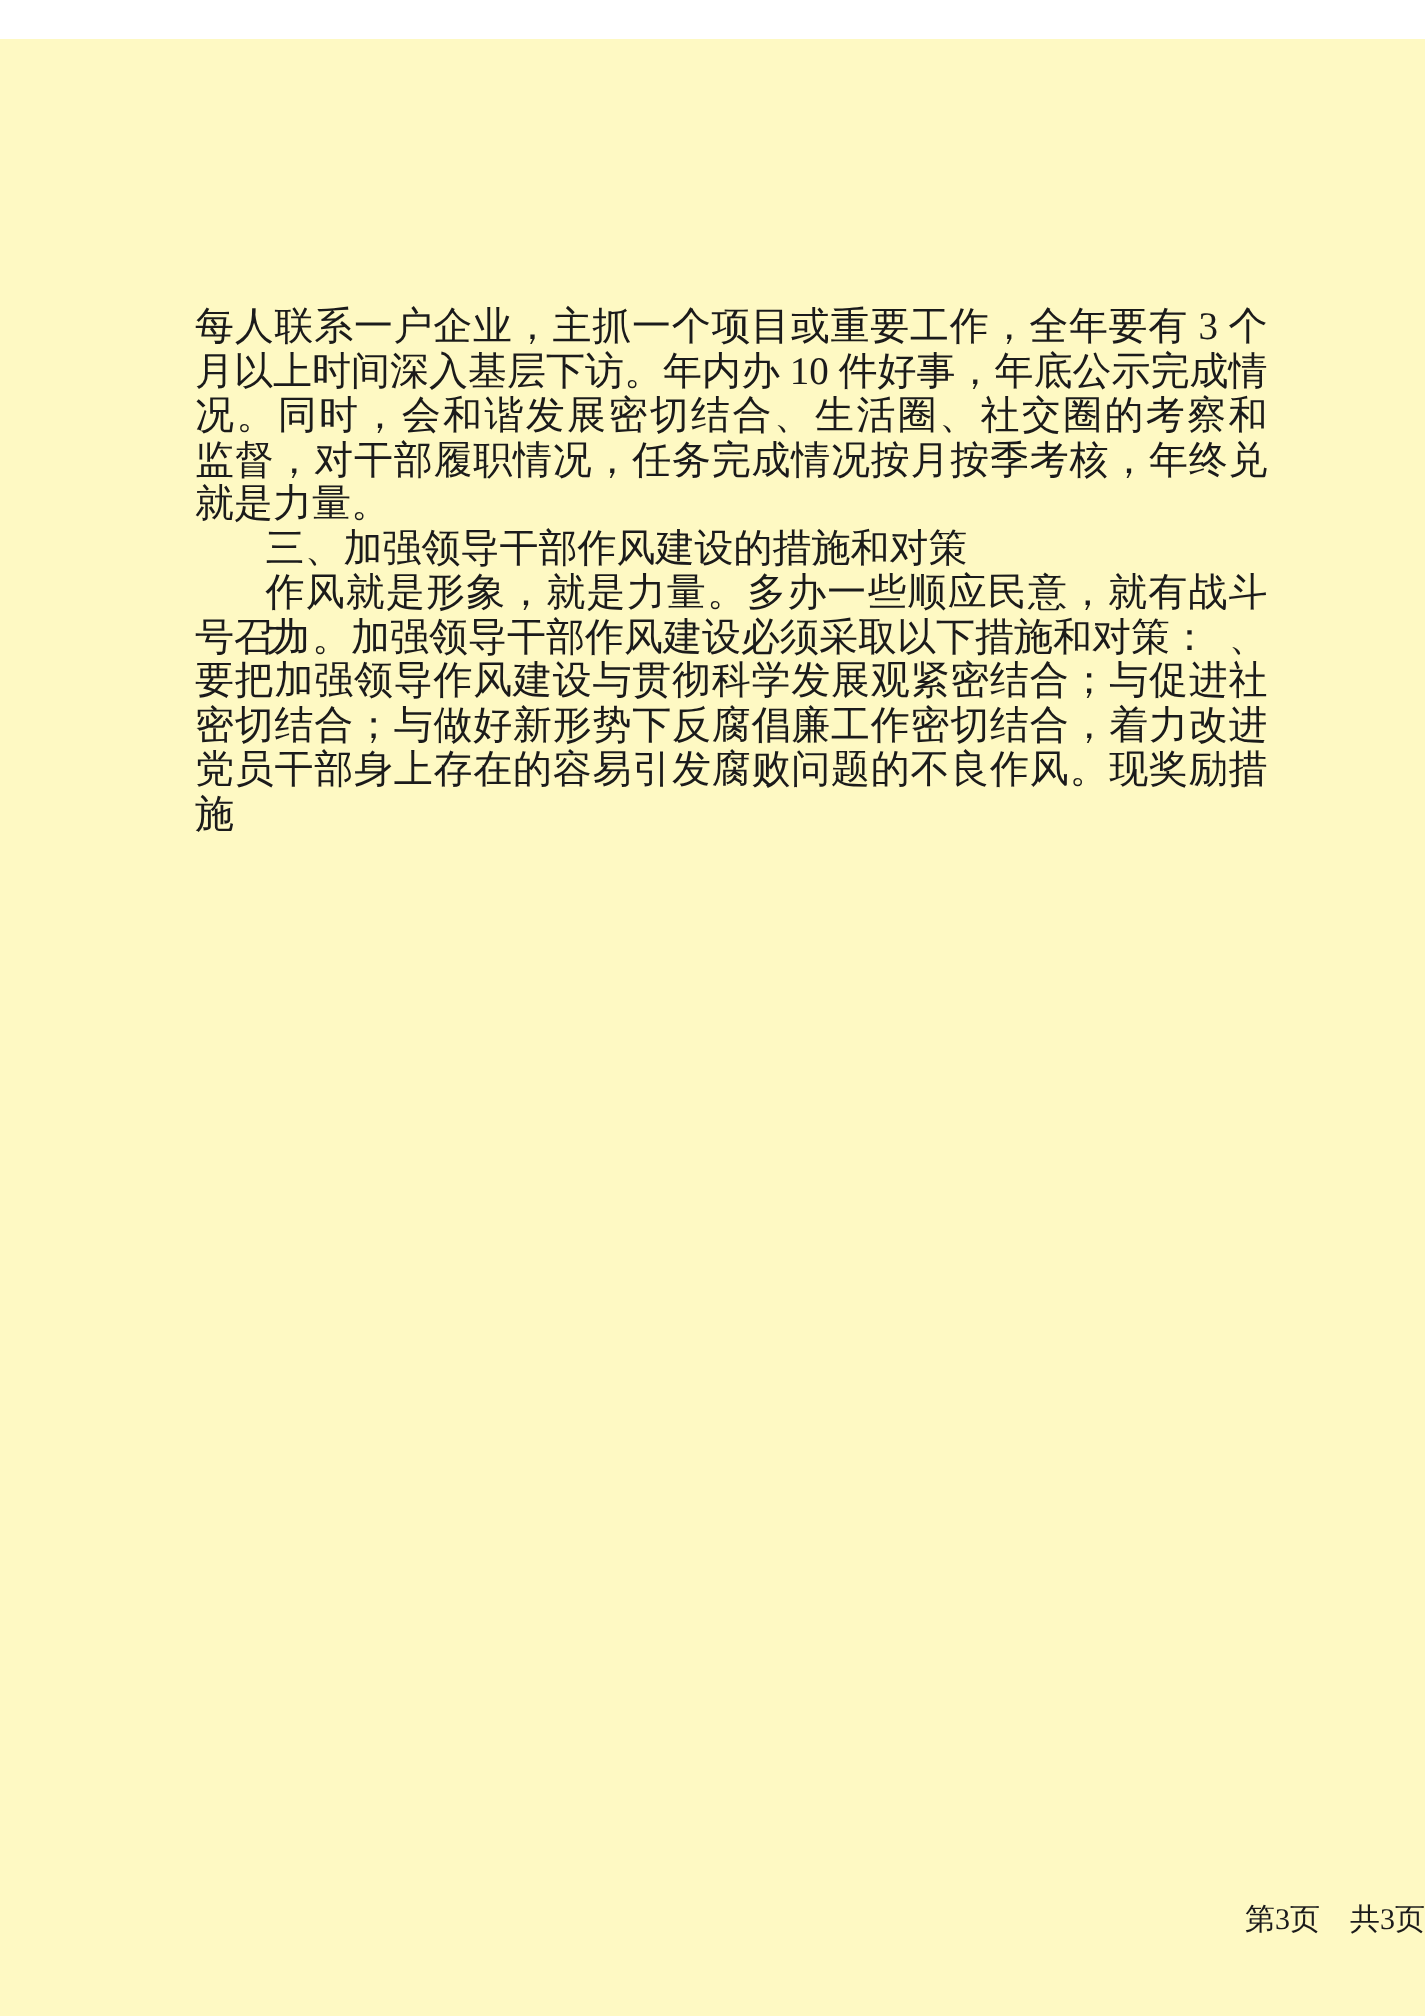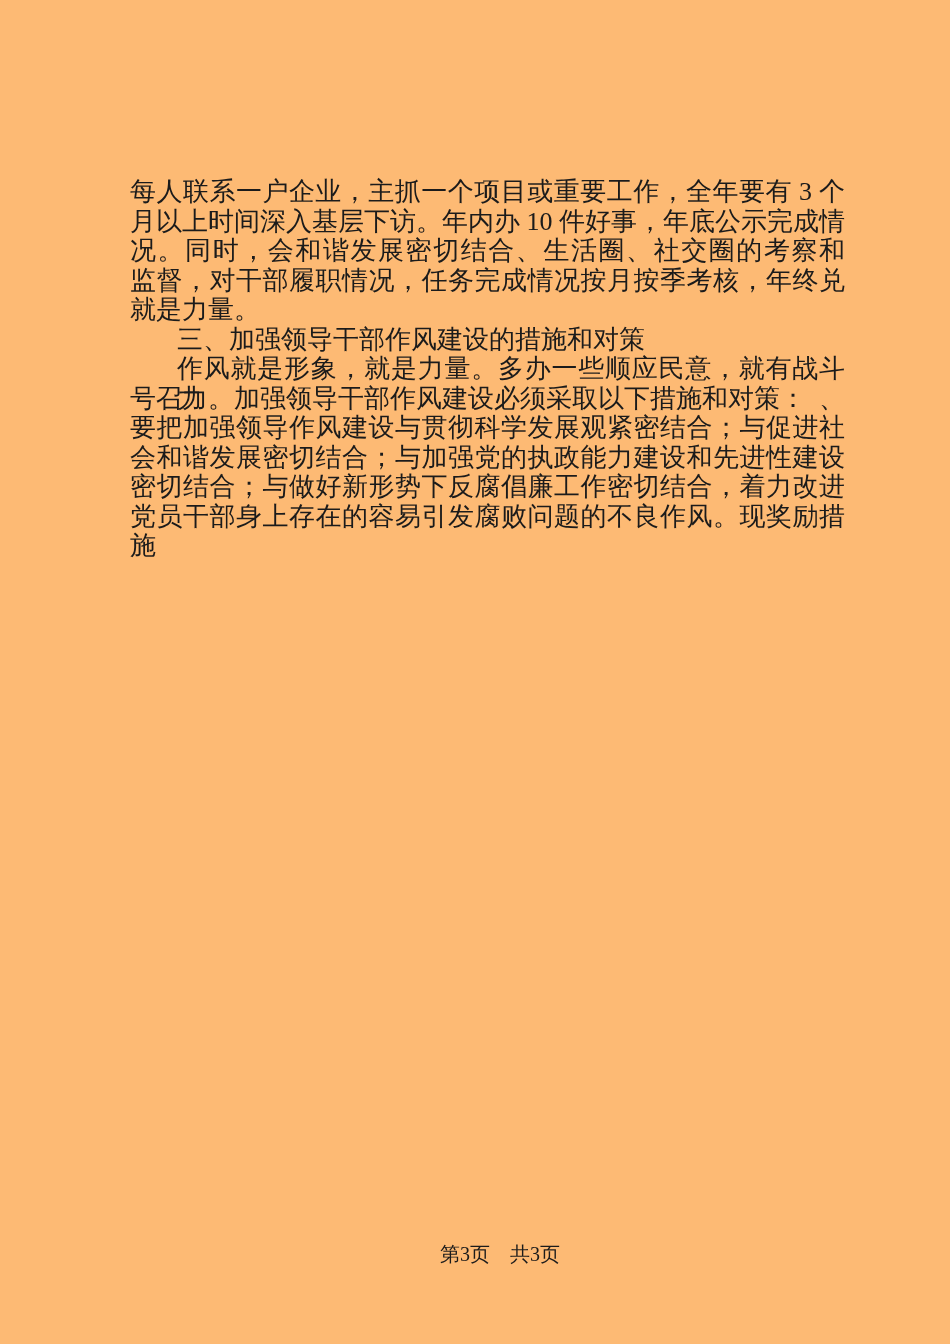--- a/index.html
+++ b/index.html
@@ -10,21 +10,22 @@
     width: 950px;
     height: 1344px;
     background: #ffffff;
     position: relative;
     overflow: hidden;
     font-family: "Liberation Serif", "DejaVu Serif", serif;
   }
   .page {
     position: absolute;
     inset: 0;
-    background: #fdba74;
+    background: #fef9c3;
+    margin-top: 26px;
   }
   .text-body {
     position: absolute;
     left: 130px;
     top: 177px;
     width: 715px;
     font-size: 26px;
     line-height: 29.5px;
     color: #1b1b1b;
   }
@@ -41,21 +42,21 @@
     text-align-last: justify;
   }
   .line.ind {
     padding-left: 47px;
   }
   .page-footer {
     position: absolute;
     top: 1242px;
     left: 50px;
     width: 900px;
-    text-align: center;
+    text-align: right;
     font-size: 20px;
     line-height: 24px;
     color: #1b1b1b;
     white-space: pre;
   }
 </style>
 </head>
 <body>
 
 <div class="page">
@@ -69,19 +70,18 @@
       </div>
       <div class="paragraph">
         <div class="line ind">三、加强领导干部作风建设的措施和对策</div>
       </div>
       <div class="paragraph">
         <div class="line just ind">作风就是形象，就是力量。多办一些顺应民意，就有战斗力、</div>
         <div class="line">号召力。加强领导干部作风建设必须采取以下措施和对策：</div>
       </div>
       <div class="paragraph">
         <div class="line just">要把加强领导作风建设与贯彻科学发展观紧密结合；与促进社</div>
-        <div class="line just">会和谐发展密切结合；与加强党的执政能力建设和先进性建设</div>
         <div class="line just">密切结合；与做好新形势下反腐倡廉工作密切结合，着力改进</div>
         <div class="line just">党员干部身上存在的容易引发腐败问题的不良作风。现奖励措施</div>
       </div>
     </div>
   <div class="page-footer">第3页　共3页</div>
 </div>
 
 </body></html>

